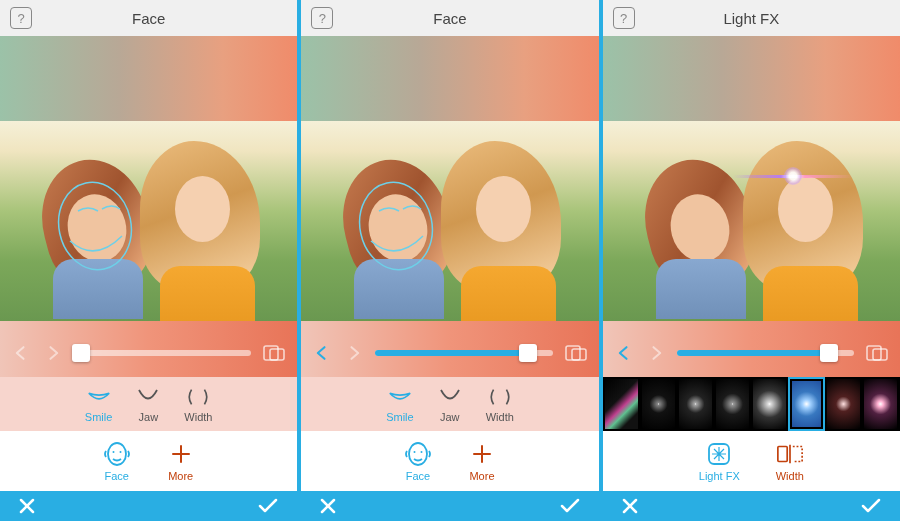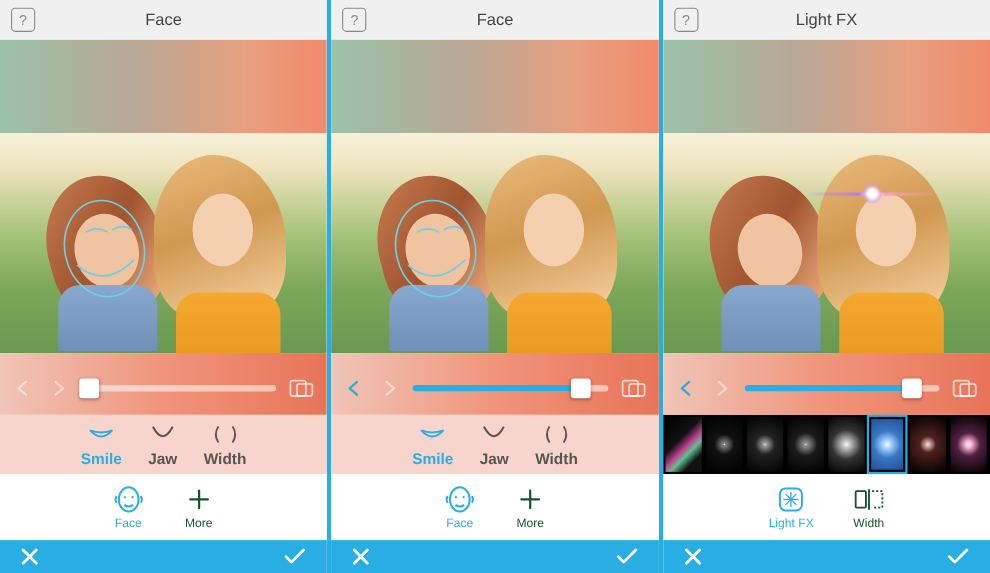--- a/index.html
+++ b/index.html
@@ -40,31 +40,31 @@
   .slider-track { flex: 1; height: 6px; background: rgba(255,255,255,0.55); border-radius: 3px; position: relative; }
   .slider-fill { position: absolute; left: 0; top: 0; bottom: 0; background: #29aee3; border-radius: 3px; }
   .slider-thumb { position: absolute; width: 18px; height: 18px; background: #fff; border-radius: 3px; top: -6px; transform: translateX(-50%); box-shadow: 0 1px 3px rgba(0,0,0,0.3); }
   .compare-btn { width: 26px; height: 22px; color: rgba(255,255,255,0.7); display: flex; align-items: center; justify-content: center; cursor: pointer; }
 
   
   .tool-strip { height: 54px; background: #f7d5cd; display: flex; align-items: center; justify-content: center; gap: 24px; }
   .tool { display: flex; flex-direction: column; align-items: center; gap: 2px; cursor: pointer; color: #555; }
   .tool.active { color: #29aee3; }
   .tool-icon { width: 24px; height: 24px; display: flex; align-items: center; justify-content: center; }
-  .tool-label { font-size: 14px; font-weight: bold; }
+  .tool-label { font-size: 11px; }
 
   
   .fx-strip { height: 54px; background: #000; display: flex; align-items: stretch; }
   .fx-thumb { flex: 0 0 37px; height: 54px; position: relative; cursor: pointer; }
   .fx-thumb.sel { border: 2px solid #29aee3; }
   .fx-inner { position: absolute; inset: 2px; }
 
   
   .cat-strip { height: 60px; background: #fff; display: flex; align-items: center; justify-content: center; gap: 36px; }
-  .cat { display: flex; flex-direction: column; align-items: center; gap: 2px; cursor: pointer; color: #14532d; }
+  .cat { display: flex; flex-direction: column; align-items: center; gap: 2px; cursor: pointer; color: #c2410c; }
   .cat.active { color: #29aee3; }
   .cat-icon { width: 28px; height: 28px; display: flex; align-items: center; justify-content: center; }
   .cat-label { font-size: 11px; }
 
   
   .footer { height: 30px; background: #29aee3; display: flex; align-items: center; justify-content: space-between; padding: 0 18px; }
   .footer-btn { color: #fff; cursor: pointer; display: flex; align-items: center; }
 </style>
 </head>
 <body>

